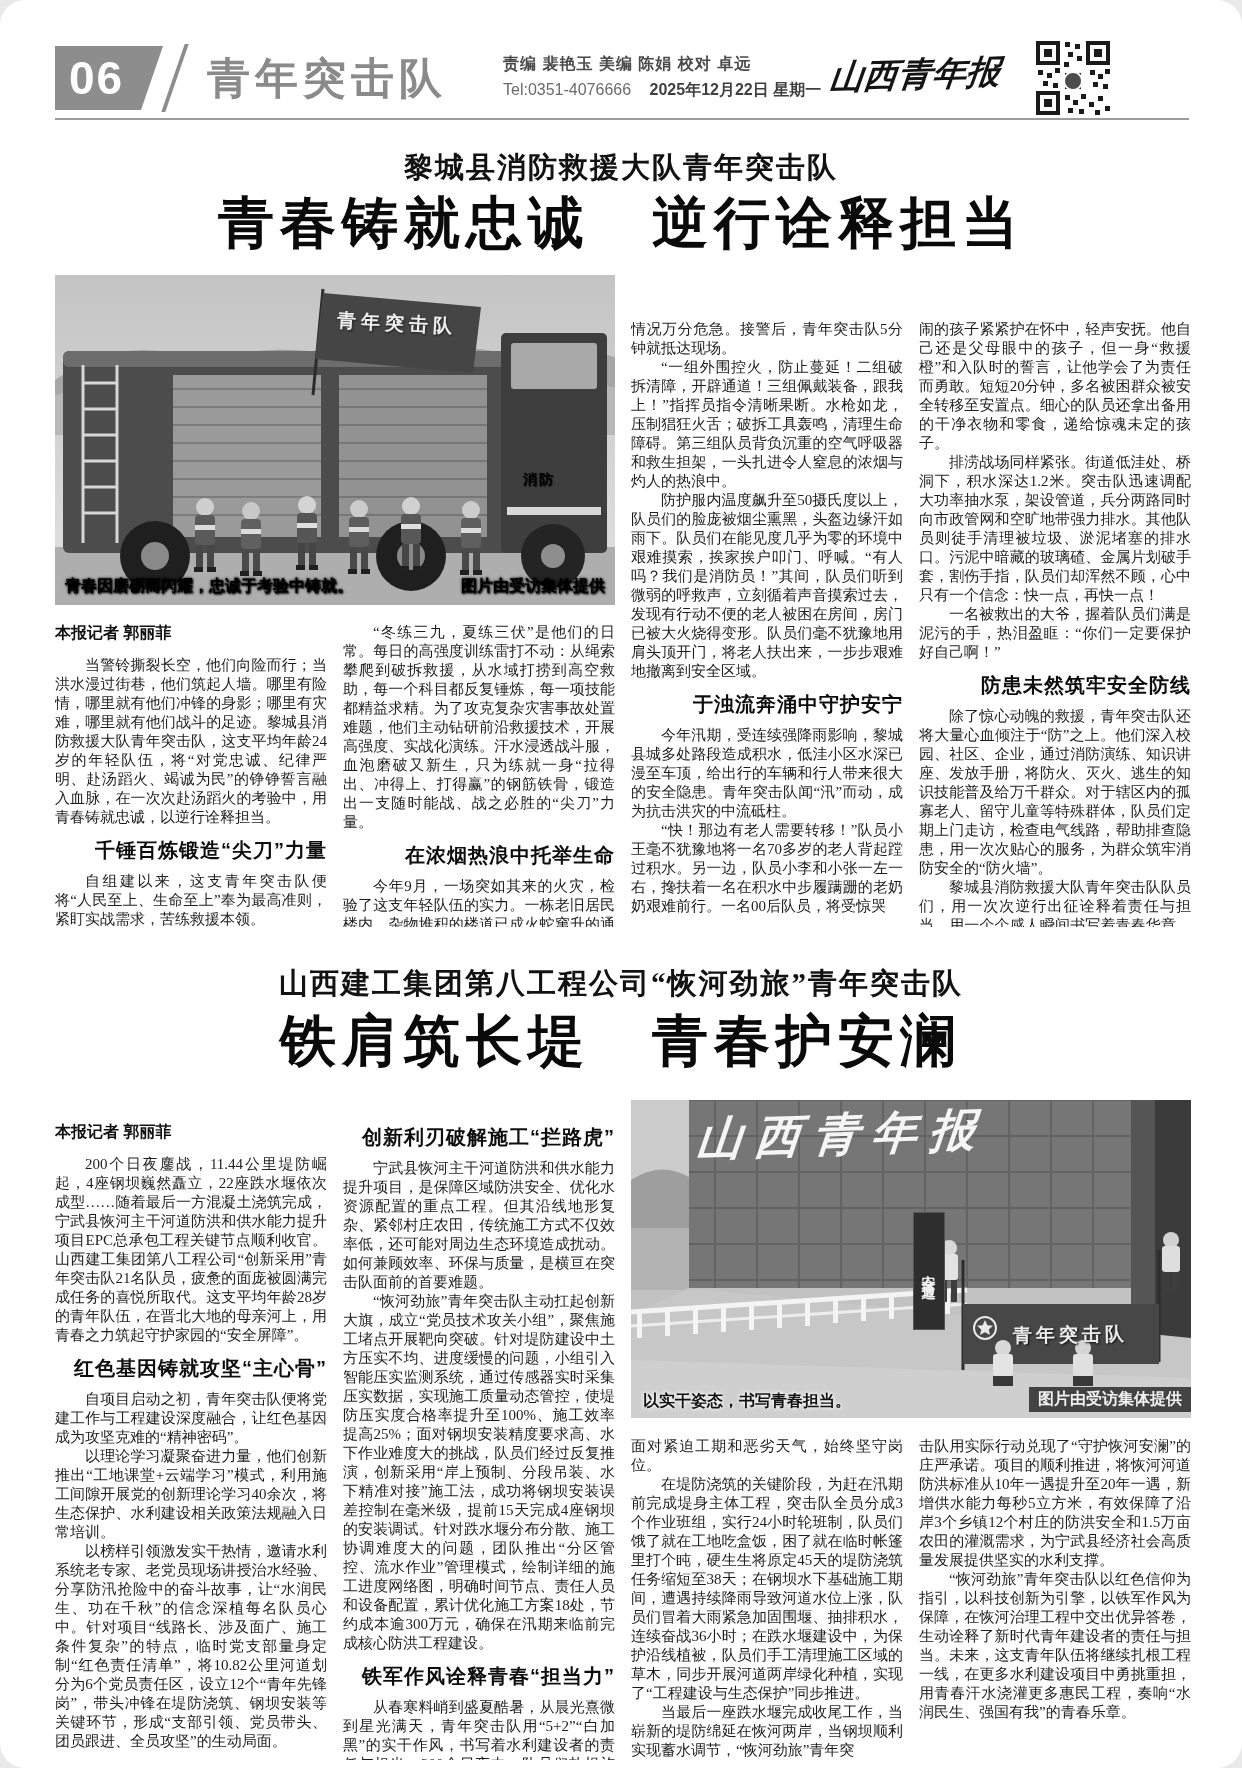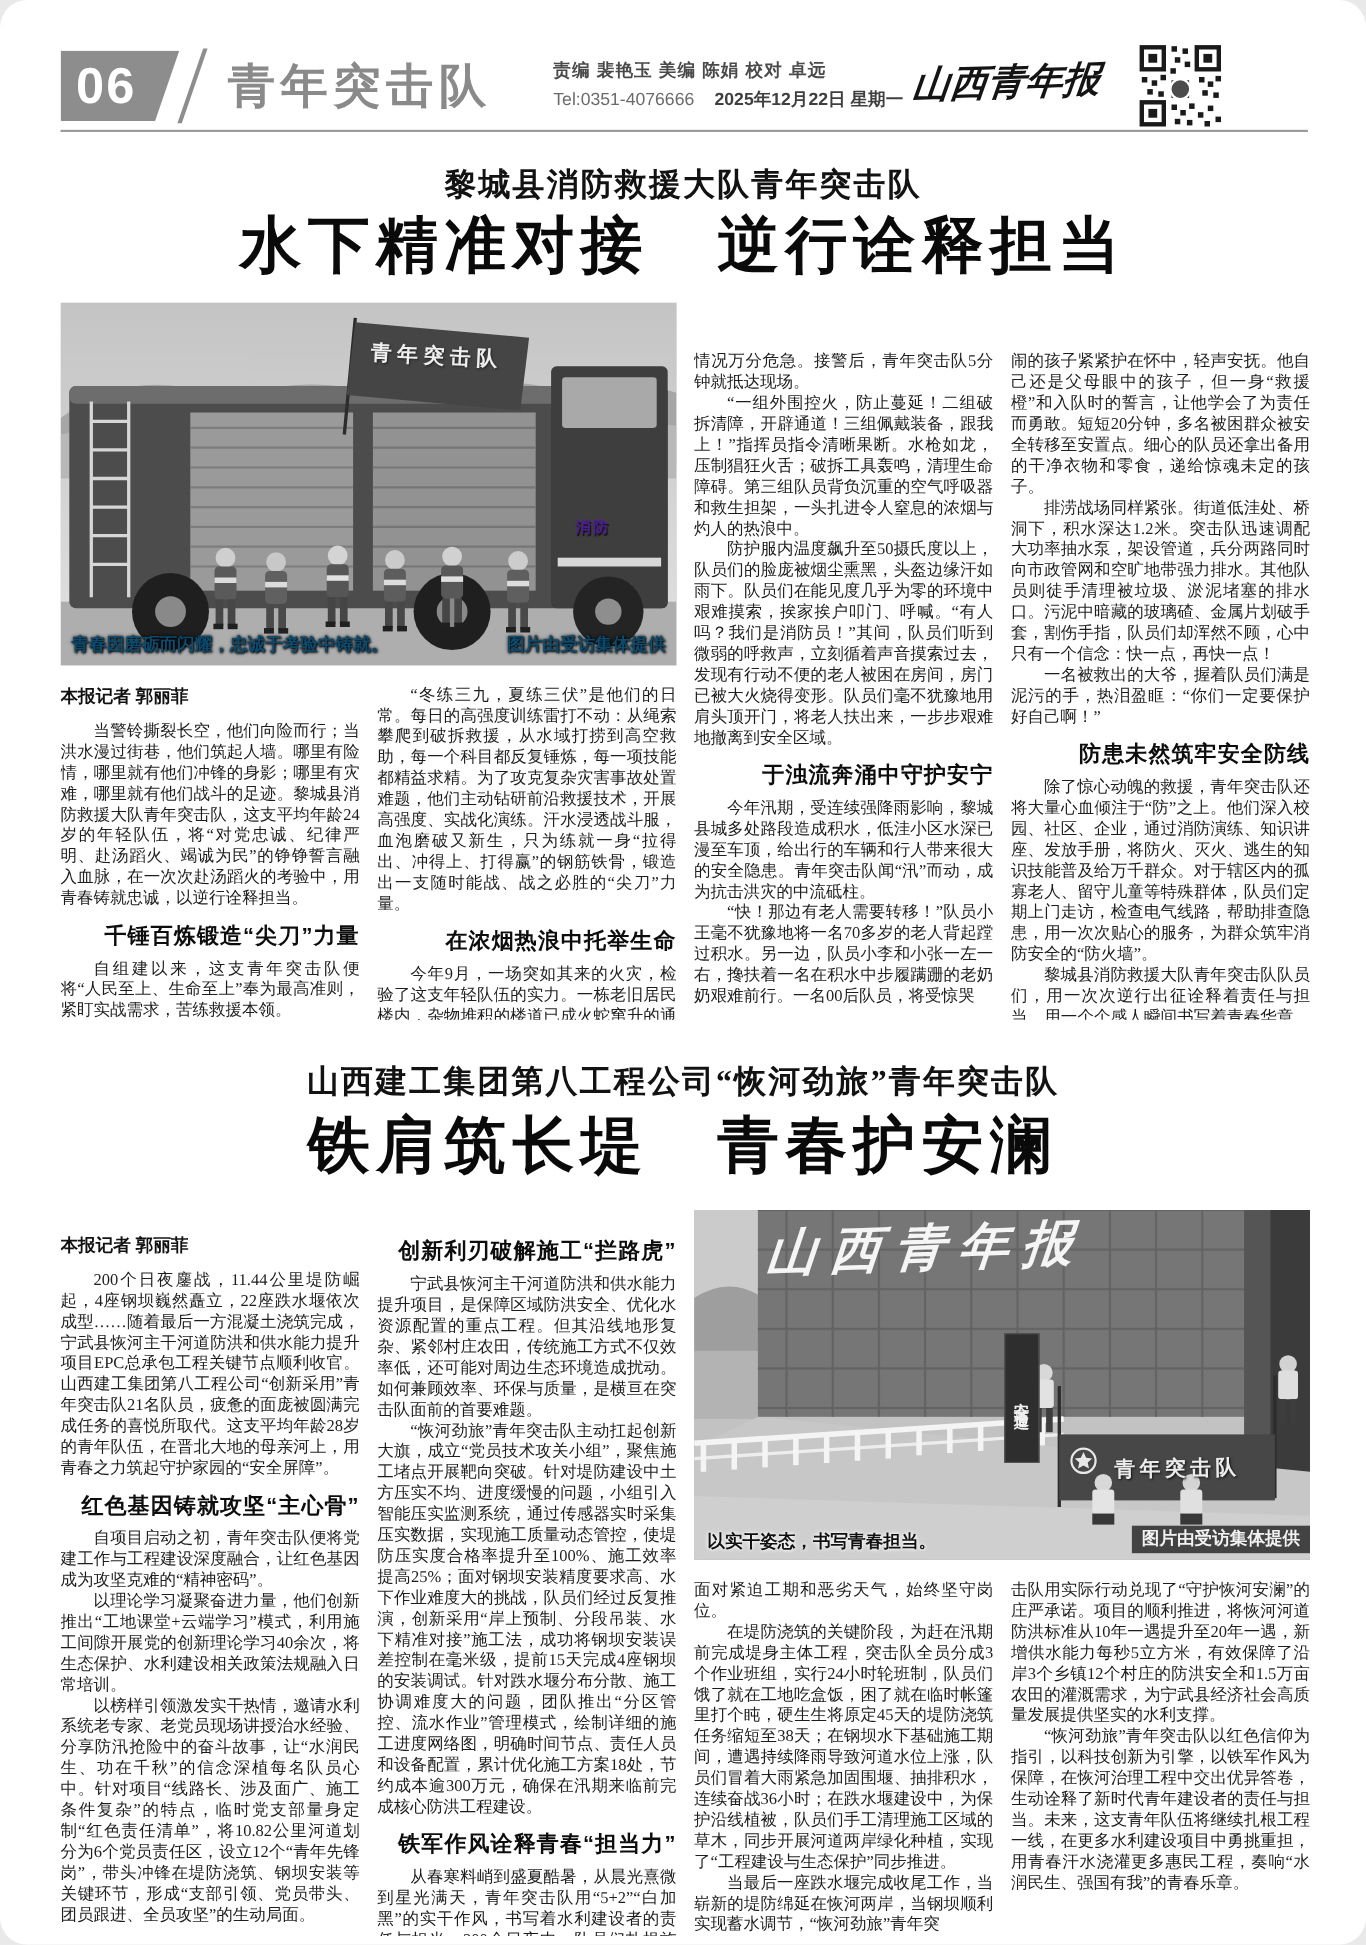--- a/index.html
+++ b/index.html
@@ -38,27 +38,27 @@
   .byline{font-family:"Liberation Sans",sans-serif;font-weight:bold;font-size:16px;color:#111;margin:0 0 12px 0;}
   p.bt{font-size:15px;line-height:19px;text-align:justify;margin:0;text-indent:2em;color:#1d1d1d;}
   p.cont{text-indent:0;}
   h3.sub{font-family:"Liberation Sans",sans-serif;font-weight:bold;font-size:20px;color:#0d0d0d;
          text-align:right;margin:10px 0 8px 0;letter-spacing:1px;}
   
   .photo{position:absolute;overflow:hidden;background:#bdbdbd;}
   .ph1{left:0;top:0;width:560px;height:330px;}
   .ph2{left:576px;top:6px;width:560px;height:318px;}
   .cap{position:absolute;font-family:"Liberation Sans",sans-serif;font-weight:bold;font-size:16px;}
-  .cap-w{color:#0c4a6e;text-shadow:0 0 3px #000,1px 1px 2px #000;}
+  .cap-w{color:#000000;text-shadow:0 0 3px #000,1px 1px 2px #000;}
   .cap-d{color:#101010;text-shadow:0 0 3px #fff,0 0 5px #fff;text-align:right;}
   .cap-box{background:rgba(35,35,35,0.82);color:#f2f2f2;padding:2px 9px;text-shadow:none;}
   .flag-label{position:absolute;left:282px;top:36px;width:130px;color:#efefef;
               font-family:"Liberation Sans",sans-serif;font-weight:bold;font-size:19px;letter-spacing:5px;
               transform:rotate(3deg);text-shadow:1px 1px 2px #222;}
-  .truck-label{position:absolute;left:468px;top:196px;color:#4c1d95;font-family:"Liberation Sans",sans-serif;
+  .truck-label{position:absolute;left:468px;top:196px;color:#000000;font-family:"Liberation Sans",sans-serif;
                font-weight:bold;font-size:14px;letter-spacing:2px;text-shadow:1px 1px 1px #111;}
   .watermark{position:absolute;left:66px;top:4px;font-family:"Liberation Serif",serif;font-weight:bold;
              font-style:italic;font-size:46px;color:rgba(255,255,255,0.93);letter-spacing:12px;
              transform:skewX(-7deg) rotate(-2deg);}
   .vsign{position:absolute;left:282px;top:112px;width:30px;height:116px;background:#2e2e2e;border:1px solid #555;
          display:flex;align-items:center;justify-content:center;}
   .vsign span{writing-mode:vertical-rl;color:#f0f0f0;font-family:"Liberation Sans",sans-serif;
               font-weight:bold;font-size:14px;letter-spacing:4px;}
   .banner-label{position:absolute;left:382px;top:222px;color:#ececec;font-family:"Liberation Sans",sans-serif;
                 font-weight:bold;font-size:19px;letter-spacing:4px;transform:rotate(-1deg);text-shadow:1px 1px 2px #111;}
@@ -125,21 +125,21 @@
             <rect x="59" y="9" width="8" height="8"></rect>
             <rect x="9" y="59" width="8" height="8"></rect>
           </g>
         <circle cx="38" cy="41" r="9" fill="#4c4c4c" stroke="#fff" stroke-width="2"></circle>
       </svg>
     </div>
   </div>
   <div class="hdr-rule"></div>
 
   <div class="kicker k1">黎城县消防救援大队青年突击队</div>
-  <div class="headline h1">水下精准对接　逆行诠释担当</div>
+  <div class="headline h1">青春铸就忠诚　逆行诠释担当</div>
 
   <div class="body-grid a1b">
 
     <div class="photo ph1">
       <svg width="560" height="330" viewBox="0 0 560 330">
         <defs>
           <linearGradient id="sky1" x1="0" y1="0" x2="0" y2="1">
             <stop offset="0" stop-color="#c4c4c4"></stop>
               <stop offset="1" stop-color="#e2e2e2"></stop>
           </linearGradient>

